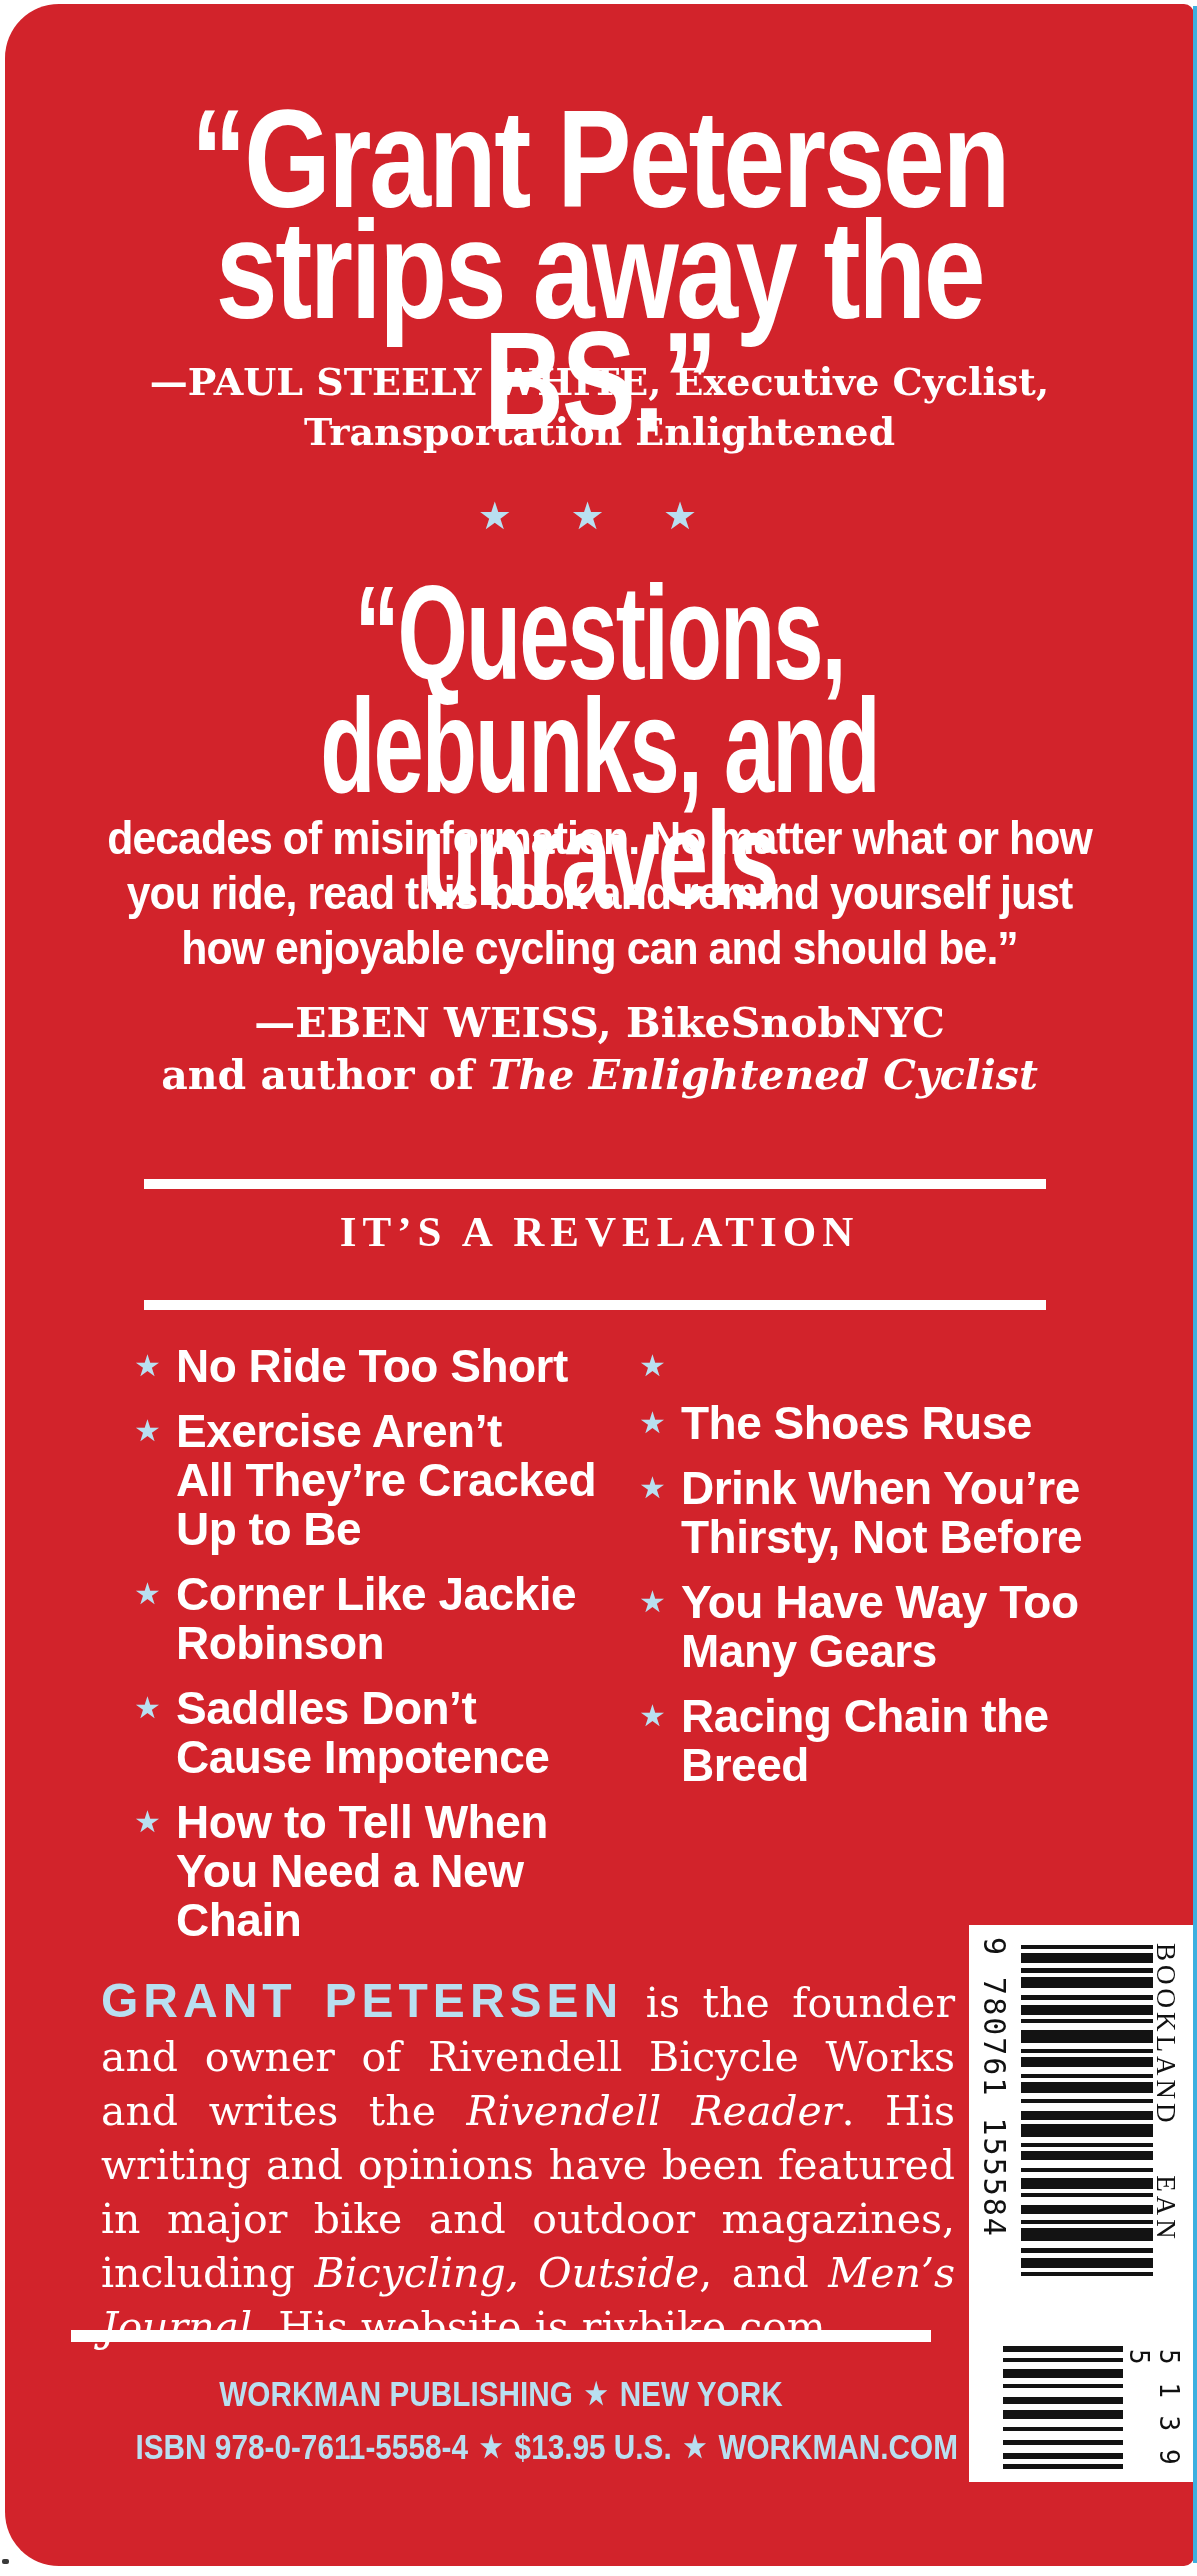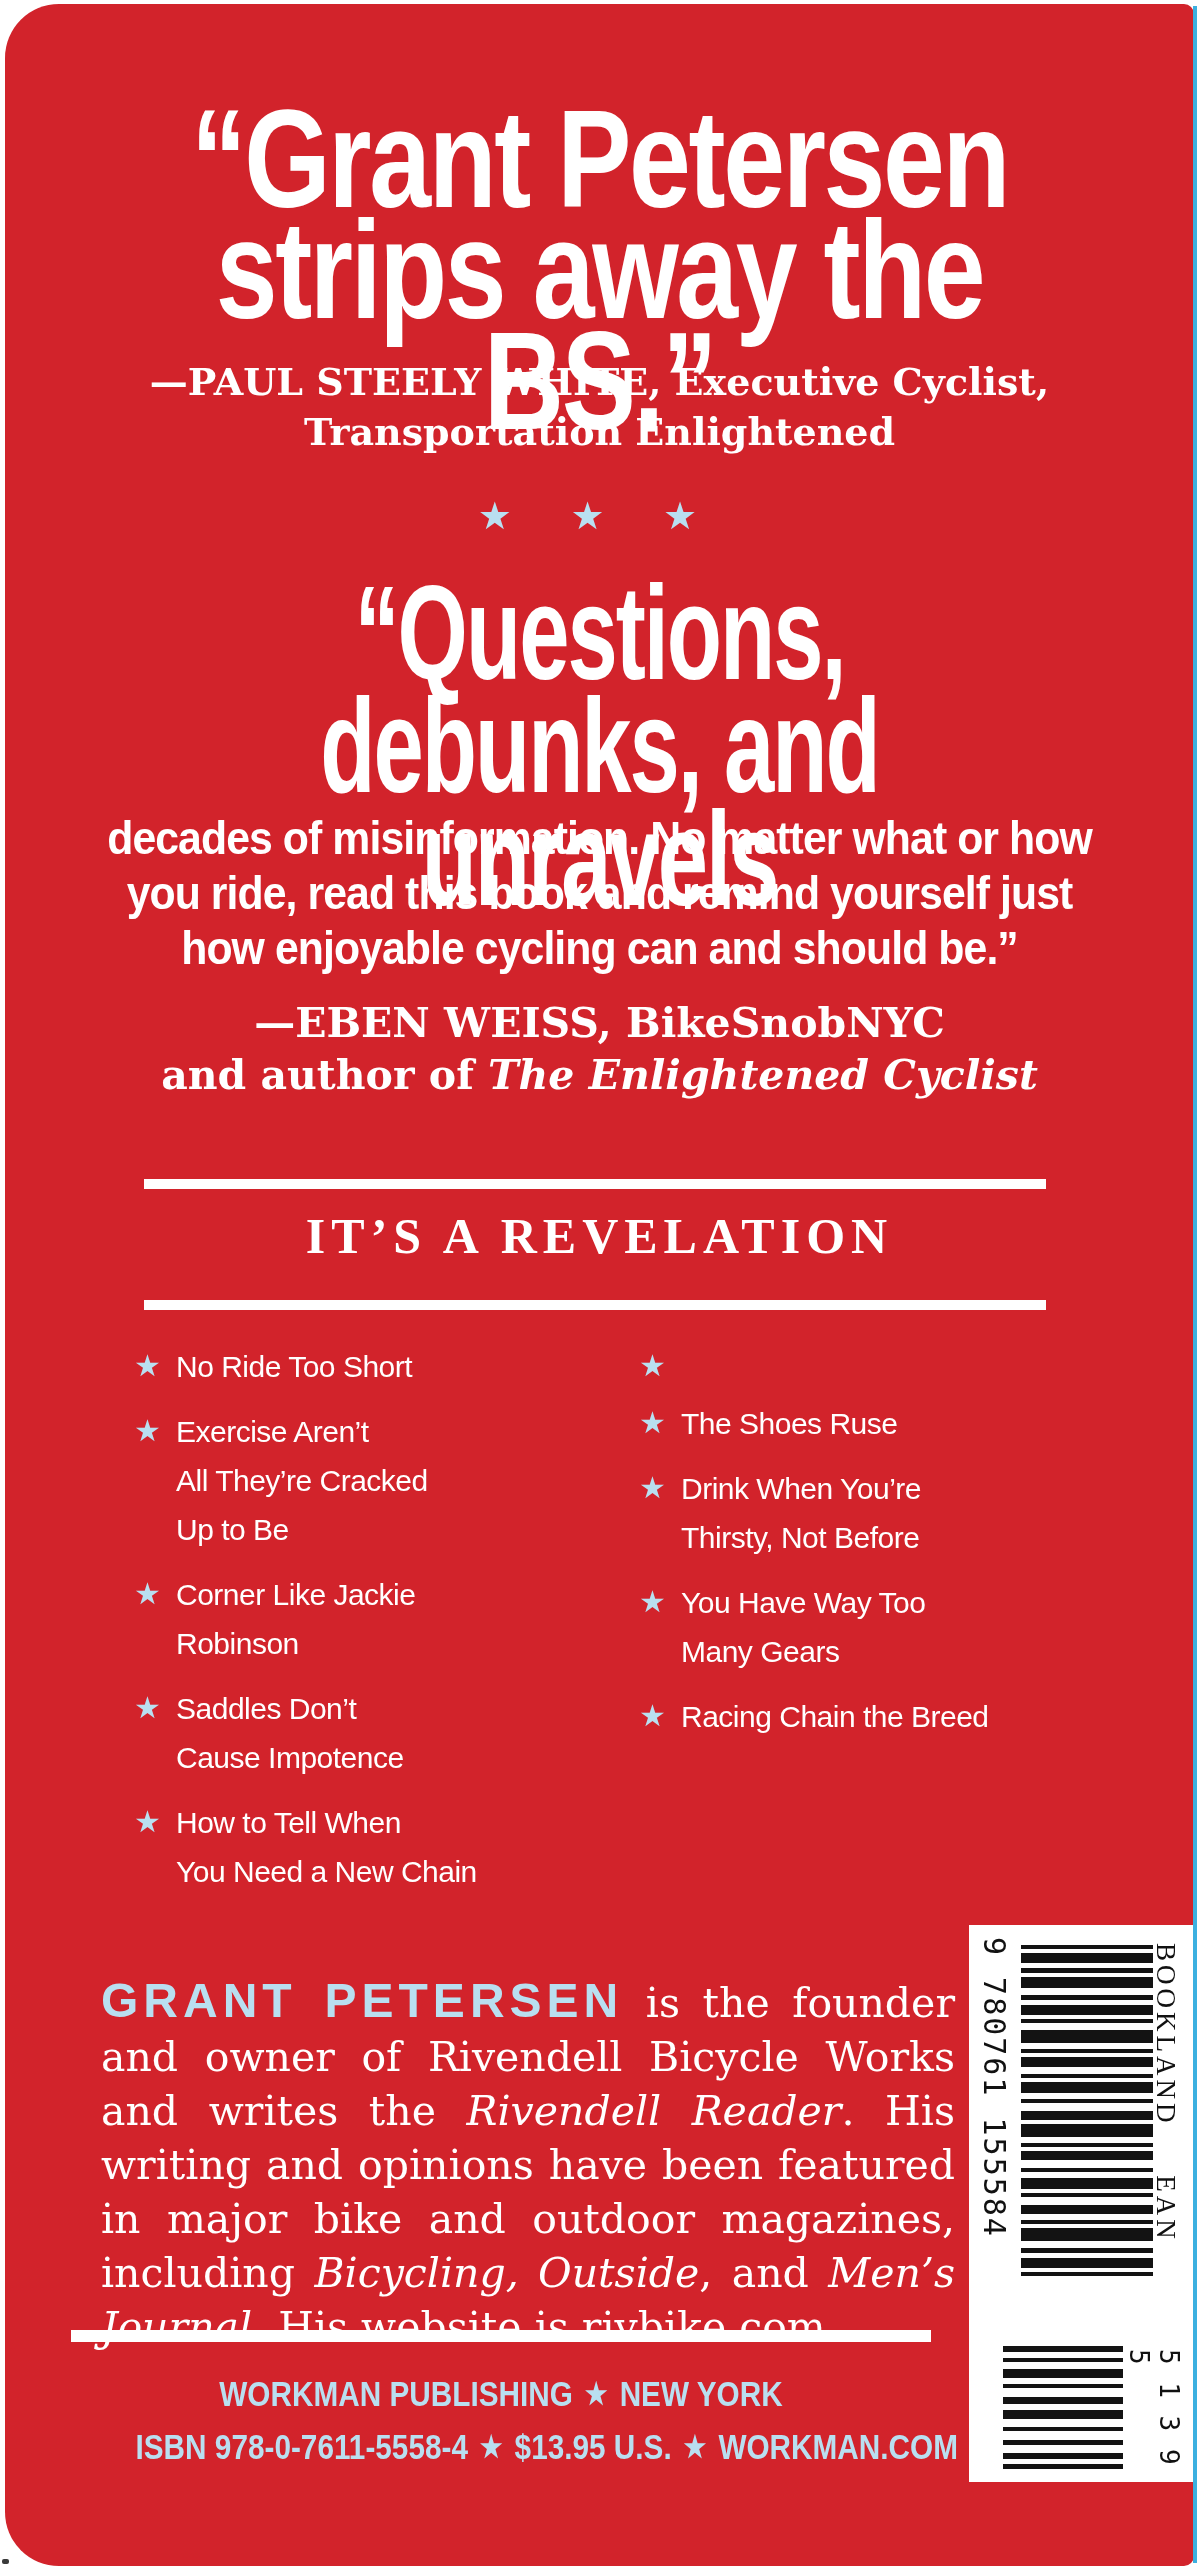--- a/index.html
+++ b/index.html
@@ -27,29 +27,29 @@
 
   .stars3{position:absolute;left:0;top:490px;width:1189px;text-align:center;color:#b9dff0;
       font-size:38px;letter-spacing:24px;}
 
   .rule{position:absolute;background:#ffffff;}
   .rule-top{left:139px;top:1175px;width:902px;height:10px;}
   .rule-bottom{left:139px;top:1296px;width:902px;height:10px;}
   .rule-footer{left:66px;top:2326px;width:860px;height:12px;}
 
   .revel-heading{position:absolute;left:0;top:1203px;width:1189px;text-align:center;color:#fff;
-      font-family:"Liberation Serif",serif;font-weight:bold;font-size:50px;letter-spacing:6px;}
+      font-family:"Liberation Serif",serif;font-weight:bold;font-size:43px;letter-spacing:6px;}
 
   
   .list{position:absolute;top:1338px;width:495px;}
   .list-left{left:129px;}
   .list-right{left:634px;}
   .list-item{display:flex;margin-bottom:16px;color:#fff;}
   .li-star{flex:0 0 42px;color:#b9dff0;font-size:30px;padding-top:6px;}
-  .li-text{font-weight:normal;font-size:30px;line-height:49px;letter-spacing:-0.5px;white-space:pre-line;}
+  .li-text{font-weight:bold;font-size:46px;line-height:49px;letter-spacing:-0.5px;white-space:pre-line;}
 
   
   .bio{position:absolute;left:96px;top:1970px;width:854px;color:#fff;text-align:justify;
       font-family:"DejaVu Serif",serif;font-size:41px;line-height:54px;}
   .bio-name{font-family:"Liberation Sans",sans-serif;font-weight:bold;font-size:48px;
       letter-spacing:5px;color:#b9dff0;}
 
   
   .footer-line{position:absolute;left:66px;width:860px;text-align:center;color:#b9dff0;
       font-weight:bold;font-size:35px;letter-spacing:0;transform:scaleX(.85);transform-origin:50% 0;white-space:nowrap;}

